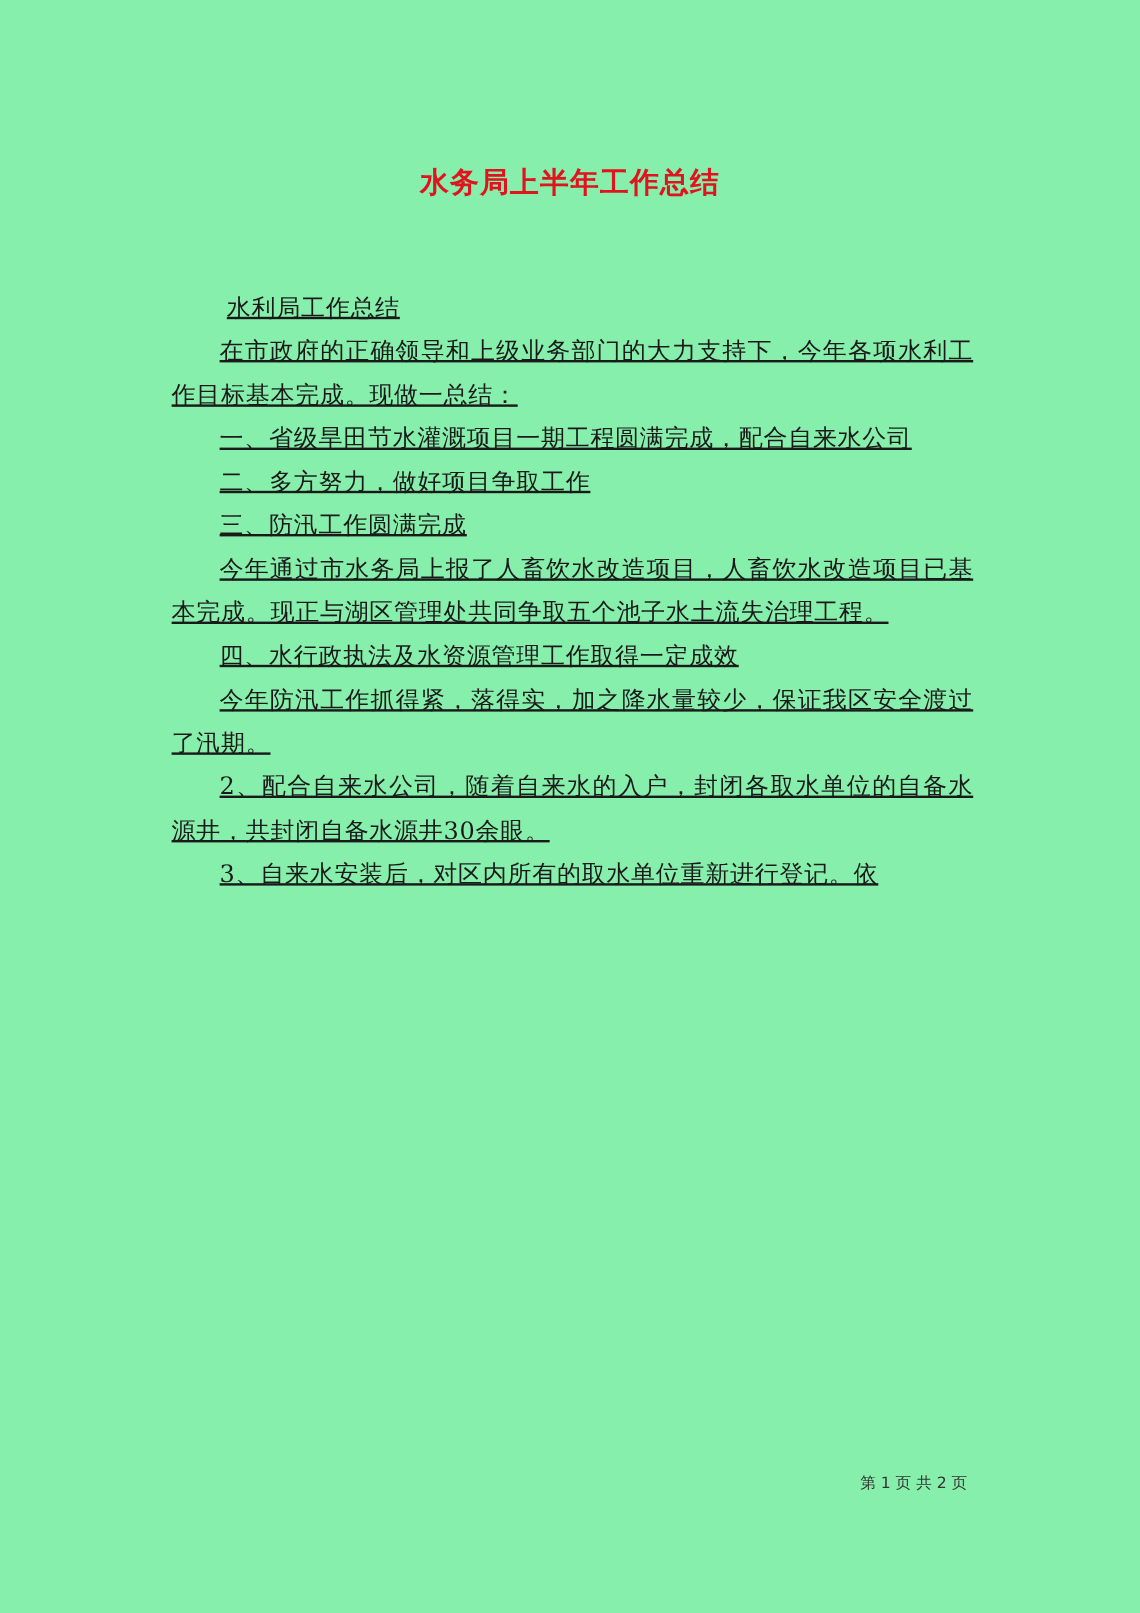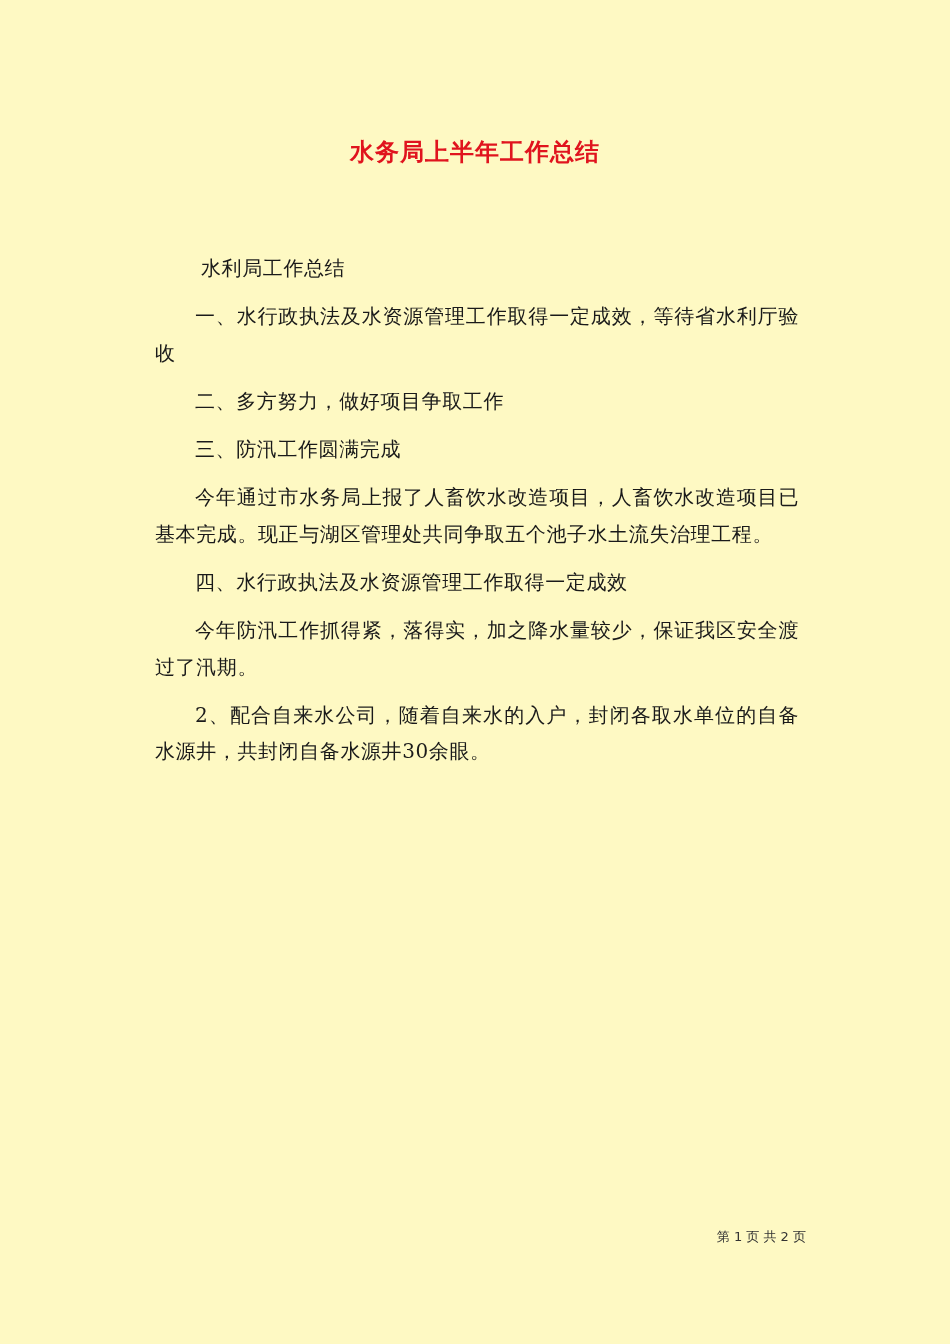--- a/index.html
+++ b/index.html
@@ -14,21 +14,21 @@
       overflow: hidden;
       font-family: "DejaVu Serif", "Liberation Serif", serif;
       color: #1a1a1a;
     }
     .page {
       position: absolute;
       left: 0;
       top: 0;
       width: 950px;
       height: 1344px;
-      background: #fef9c3;
+      background: #86efac;
     }
     .title {
       position: absolute;
       left: 0;
       width: 950px;
       top: 134px;
       text-align: center;
       font-size: 24px;
       font-weight: bold;
       color: #e0141e;
@@ -39,24 +39,25 @@
     .body {
       position: absolute;
       left: 143px;
       top: 238px;
       width: 668px;
       font-size: 20px;
       line-height: 36.3px;
       letter-spacing: 0.6px;
     }
     .para {
-      margin: 12px;
+      margin: 0;
       text-indent: 2em;
       text-align: justify;
       text-align-last: left;
+      text-decoration: underline;
     }
     .para.first {
       text-indent: 2.3em;
     }
     .footer {
       position: absolute;
       right: 144px;
       top: 1228px;
       font-size: 13px;
       color: #333;
@@ -65,23 +66,25 @@
     }
   </style>
 </head>
 <body>
 
 <div class="page">
   <div class="title">水务局上半年工作总结</div>
 
   <div class="body">
     <p class="para first">水利局工作总结</p>
-    <p class="para">一、水行政执法及水资源管理工作取得一定成效，等待省水利厅验收</p>
+    <p class="para">在市政府的正确领导和上级业务部门的大力支持下，今年各项水利工作目标基本完成。现做一总结：</p>
+    <p class="para">一、省级旱田节水灌溉项目一期工程圆满完成，配合自来水公司</p>
     <p class="para">二、多方努力，做好项目争取工作</p>
     <p class="para">三、防汛工作圆满完成</p>
     <p class="para">今年通过市水务局上报了人畜饮水改造项目，人畜饮水改造项目已基本完成。现正与湖区管理处共同争取五个池子水土流失治理工程。</p>
     <p class="para">四、水行政执法及水资源管理工作取得一定成效</p>
     <p class="para">今年防汛工作抓得紧，落得实，加之降水量较少，保证我区安全渡过了汛期。</p>
     <p class="para">2、配合自来水公司，随着自来水的入户，封闭各取水单位的自备水源井，共封闭自备水源井30余眼。</p>
+    <p class="para">3、自来水安装后，对区内所有的取水单位重新进行登记。依</p>
   </div>
 
   <div class="footer">第 1 页 共 2 页</div>
 </div>
 
 </body></html>

